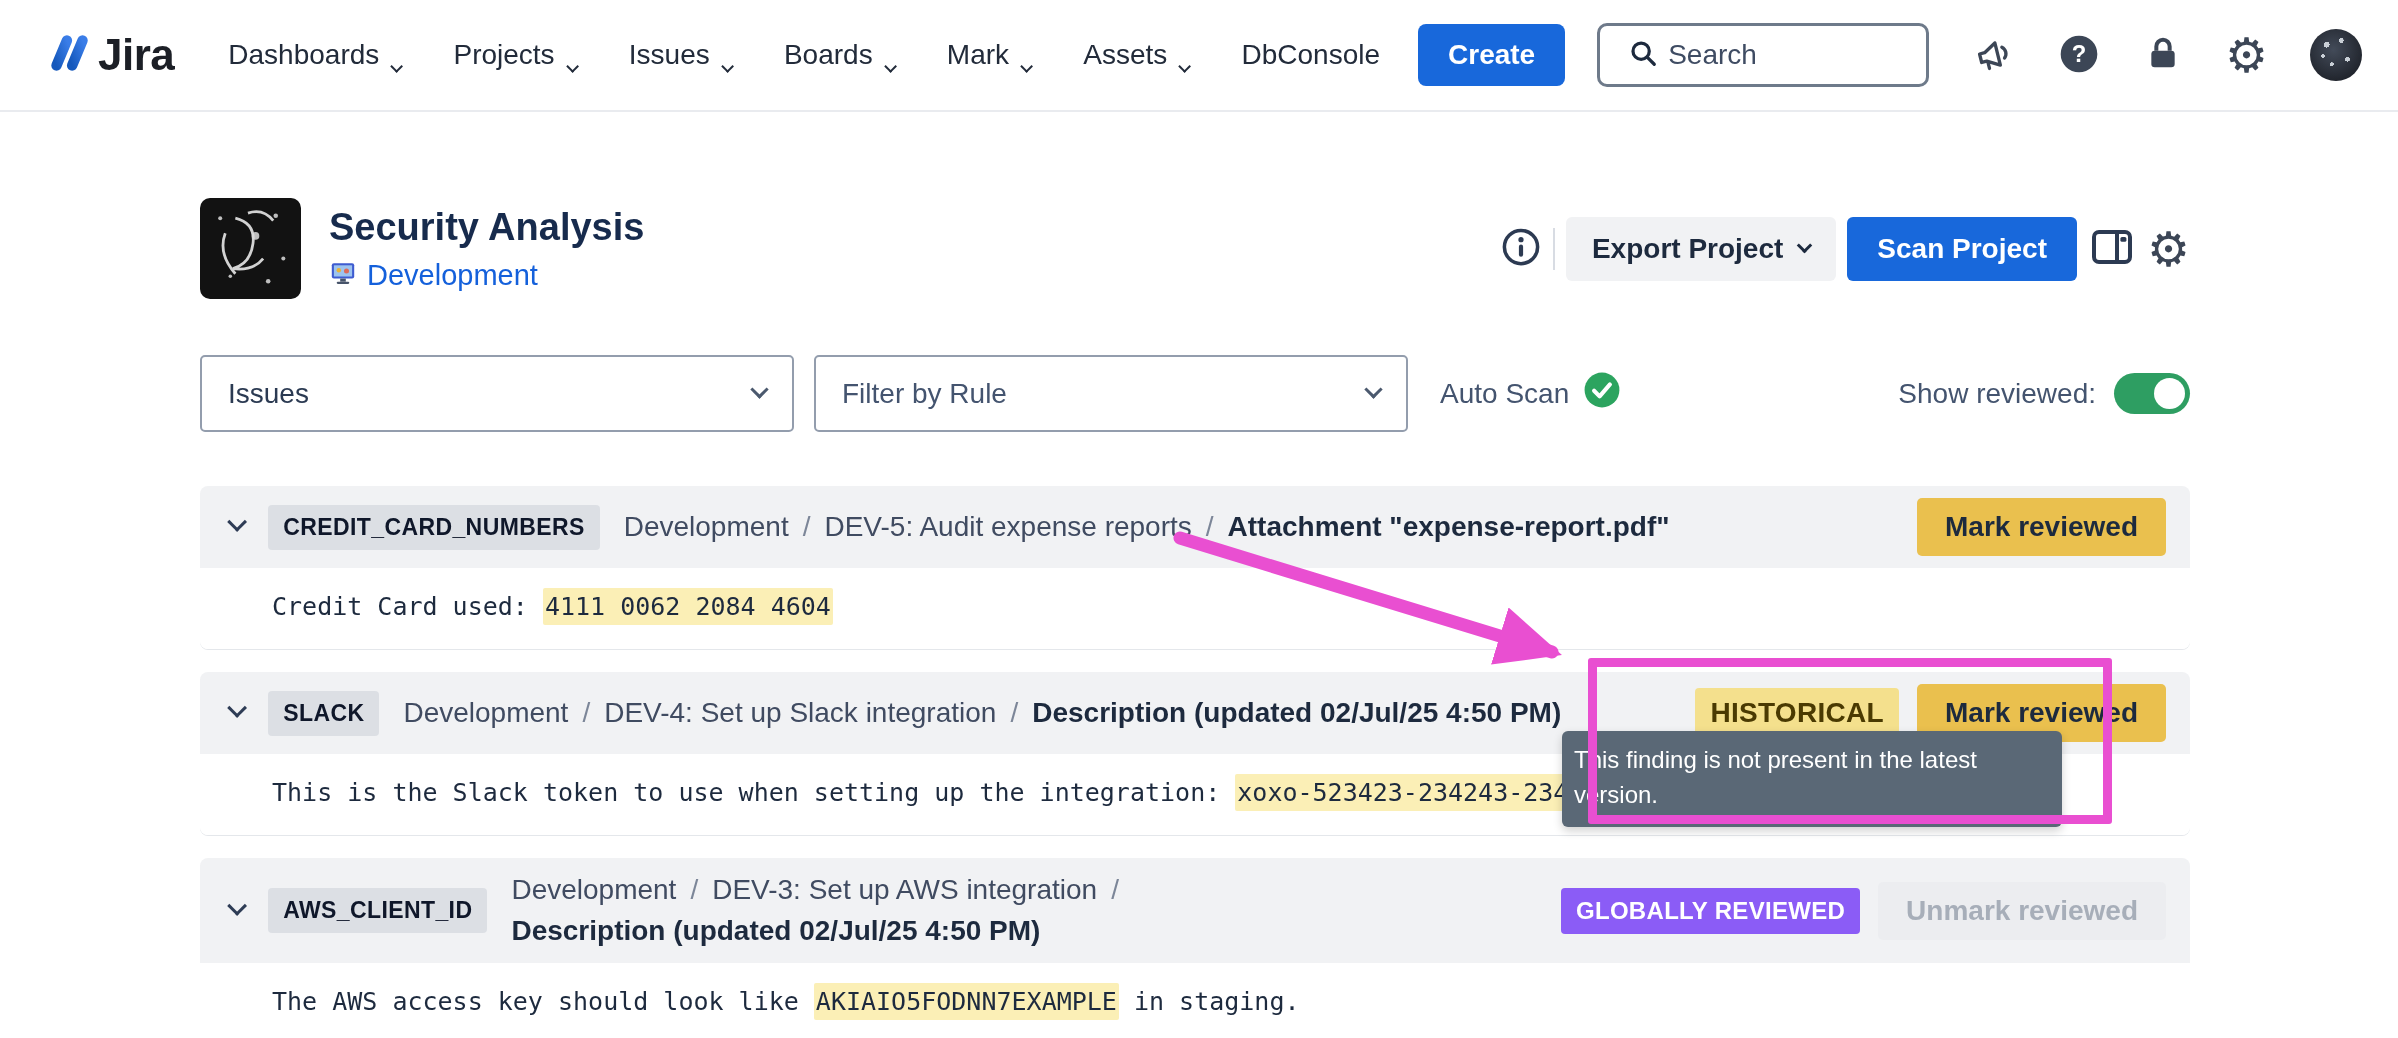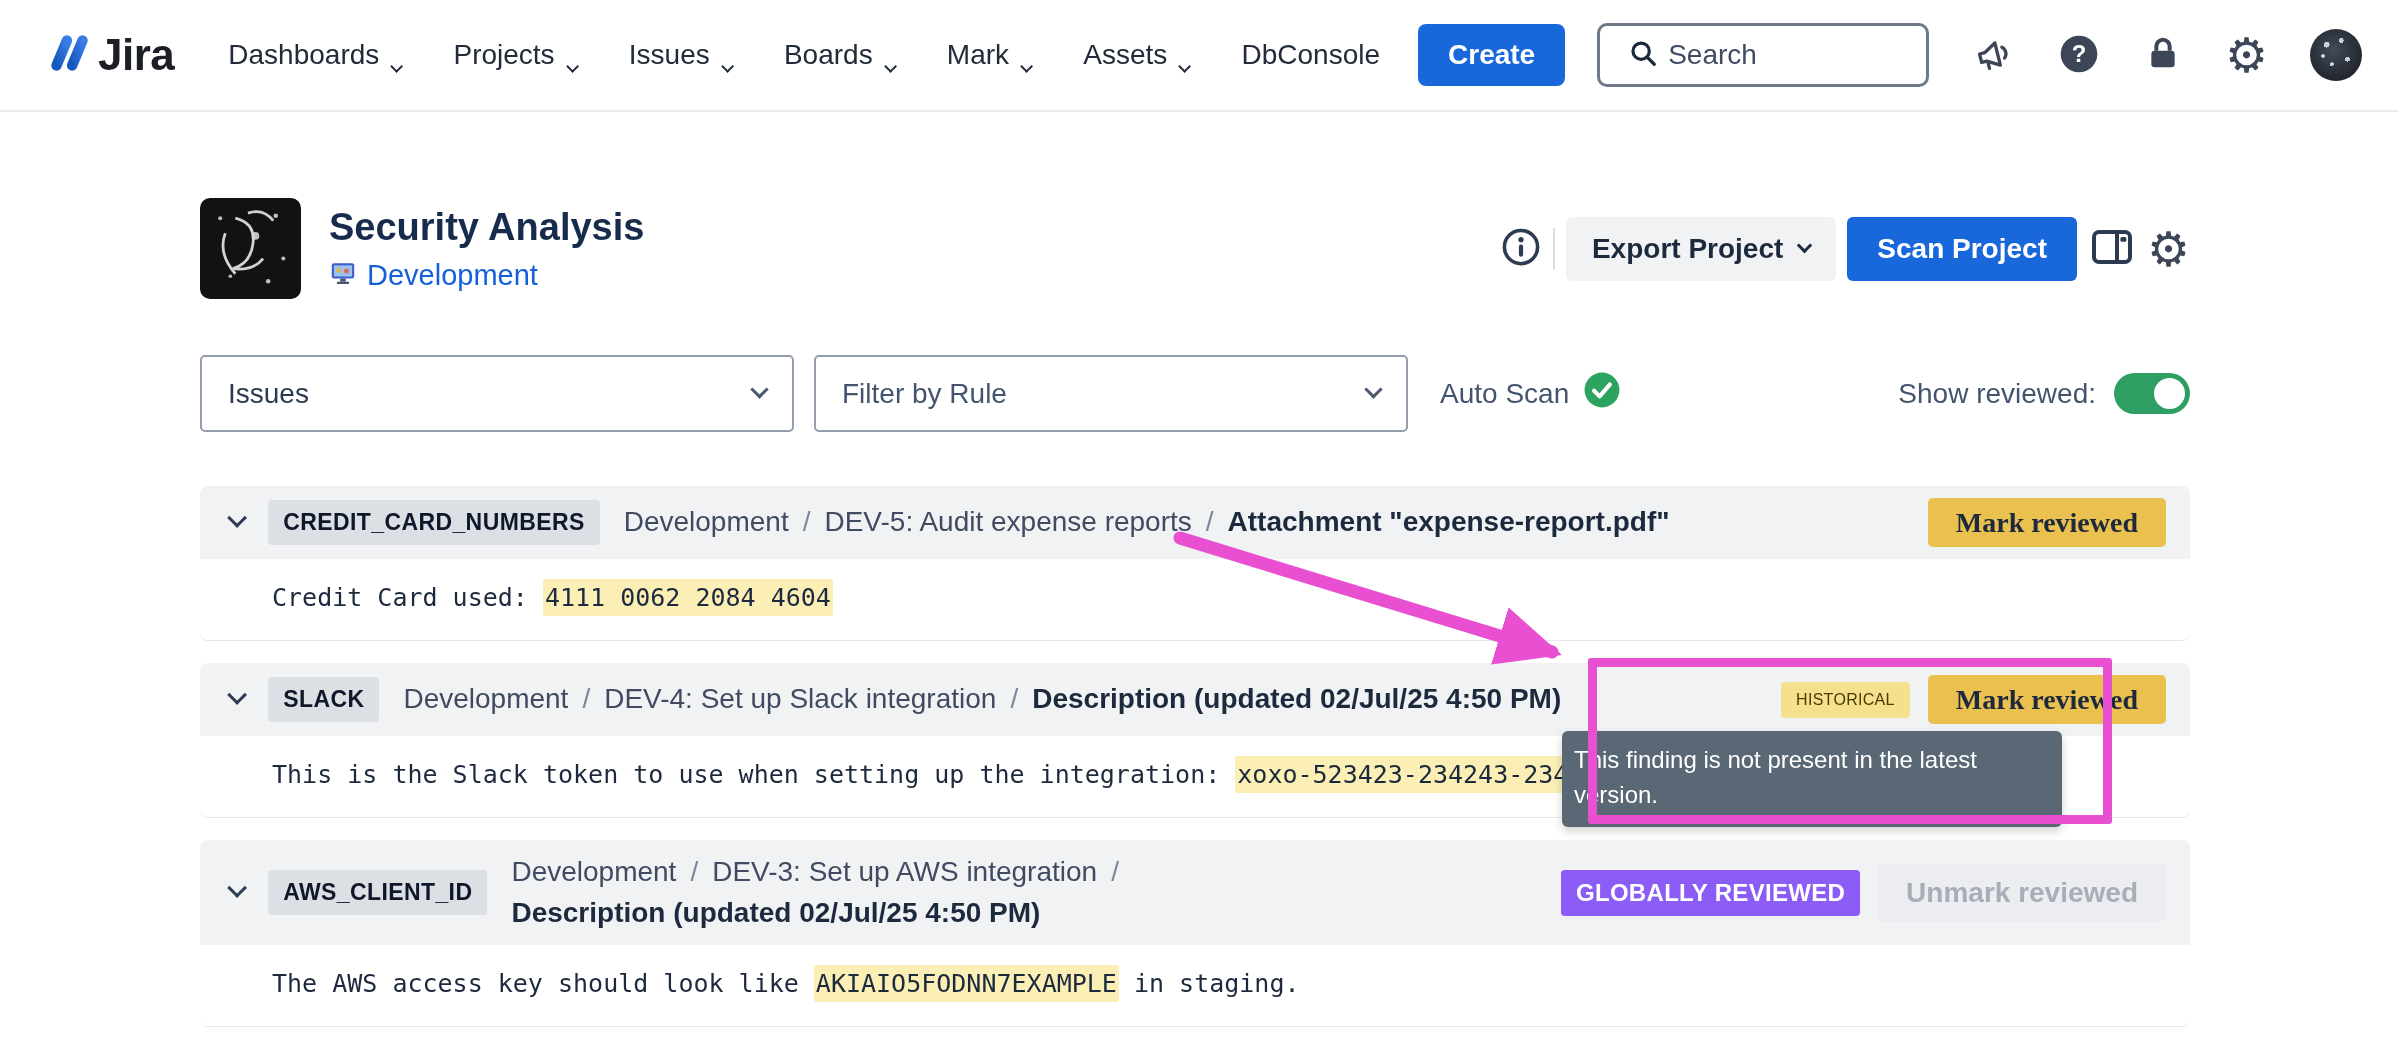--- a/index.html
+++ b/index.html
@@ -66,23 +66,23 @@
   .findings { margin-top:54px; }
   .finding { border-radius:8px; overflow:hidden; margin-bottom:23px; box-shadow:0 1px 0 #E4E7EB; }
   .f-header { background:#F1F2F4; min-height:72px; display:flex; align-items:center; padding:12px 24px 12px 30px; cursor:pointer; }
   .f-chev { border-width:0 3.6px 3.6px 0; padding:5.6px; margin-top:-9px; color:#2E3C55; flex:none; }
   .rule-badge { margin-left:24px; background:#DCDFE4; color:#0f172a; font-size:23px; font-weight:700; letter-spacing:0.4px; padding:9px 15px; border-radius:4px; white-space:nowrap; flex:none; }
   .crumbs { margin-left:24px; display:flex; flex-wrap:wrap; align-items:center; font-size:28px; color:#404B61; line-height:1.45; min-width:0; }
   .crumbs .sep { margin:0 14px; color:#7C8698; }
   .crumbs .seg { white-space:nowrap; }
   .crumbs .loc { font-weight:700; color:#1D2A3E; }
   .f-actions { margin-left:auto; display:flex; align-items:center; gap:18px; padding-left:20px; flex:none; }
-  .badge-historical { background:#F4E08D; color:#4A3A02; font-size:16px; font-weight:400; letter-spacing:0.3px; padding:9px 15px; border-radius:4px; white-space:nowrap; }
+  .badge-historical { background:#F4E08D; color:#4A3A02; font-size:28px; font-weight:700; letter-spacing:0.3px; padding:9px 15px; border-radius:4px; white-space:nowrap; }
   .badge-global { background:#8b5cf6; color:#fff; font-size:24px; font-weight:700; letter-spacing:0.3px; padding:9px 15px; border-radius:4px; white-space:nowrap; }
-  .btn-yellow { height:49px; padding:0 28px; background:#EAC04E; color:#1D2A3E; border:none; border-radius:5px; font-size:28px; font-weight:700; font-family:Liberation Serif, serif; cursor:pointer; white-space:nowrap; }
+  .btn-yellow { height:58px; padding:0 28px; background:#EAC04E; color:#1D2A3E; border:none; border-radius:5px; font-size:28px; font-weight:700; font-family:Liberation Sans, sans-serif; cursor:pointer; white-space:nowrap; }
   .btn-disabled { height:58px; padding:0 28px; background:#ECEDF0; color:#A7AEB9; border:none; border-radius:5px; font-size:28px; font-weight:700; font-family:inherit; white-space:nowrap; }
   .f-body { background:#fff; padding:24px 24px 28px 72px; font-family:"DejaVu Sans Mono", monospace; font-size:25px; color:#1D2A3E; }
   .f-body mark { background:#FBEFB6; color:inherit; padding:4px 2px; border-radius:2px; }
 
   
   .tooltip { position:absolute; left:1562px; top:731px; width:500px; background:#5A6876; color:#fff; font-size:24px; line-height:1.45; padding:12px 12px 14px; border-radius:6px; z-index:40; box-shadow:0 4px 10px rgba(0,0,0,0.18); }
   .annot-rect { position:absolute; left:1588px; top:658px; width:524px; height:166px; border:9px solid #E94FD1; border-radius:3px; z-index:50; pointer-events:none; }
   .annot-arrow { position:absolute; left:0; top:0; z-index:55; pointer-events:none; }
 </style>
 </head>

